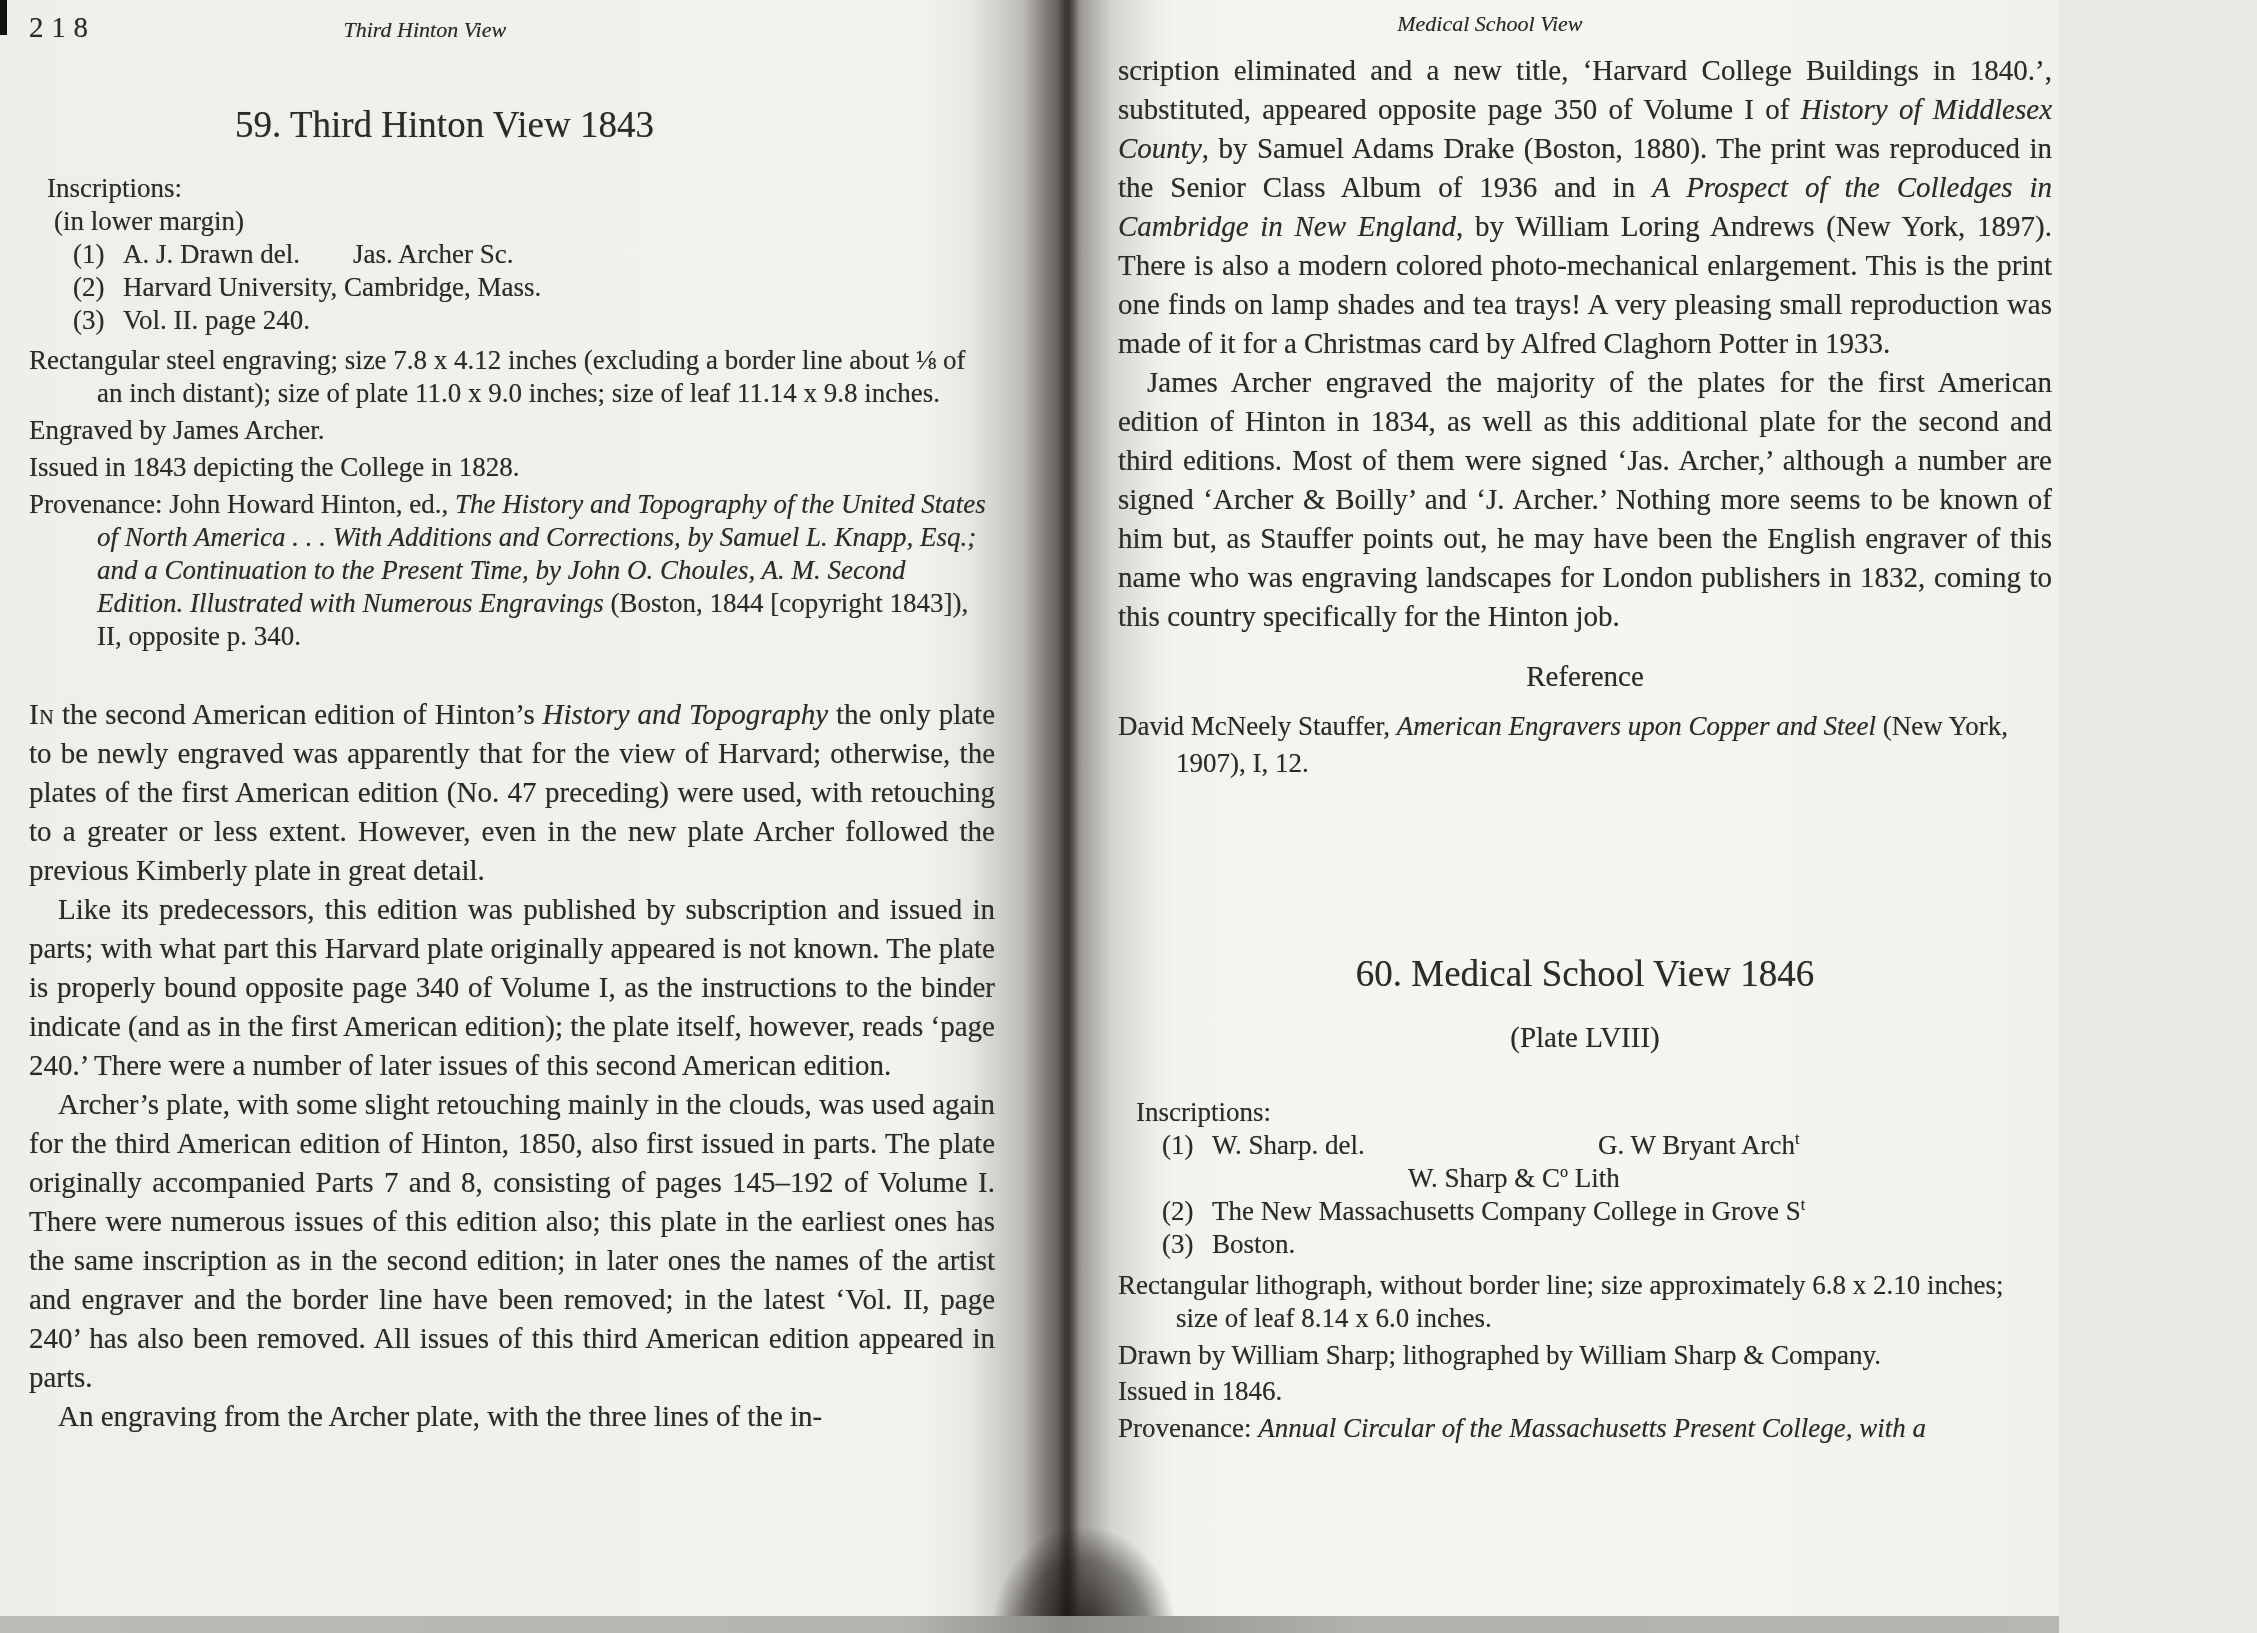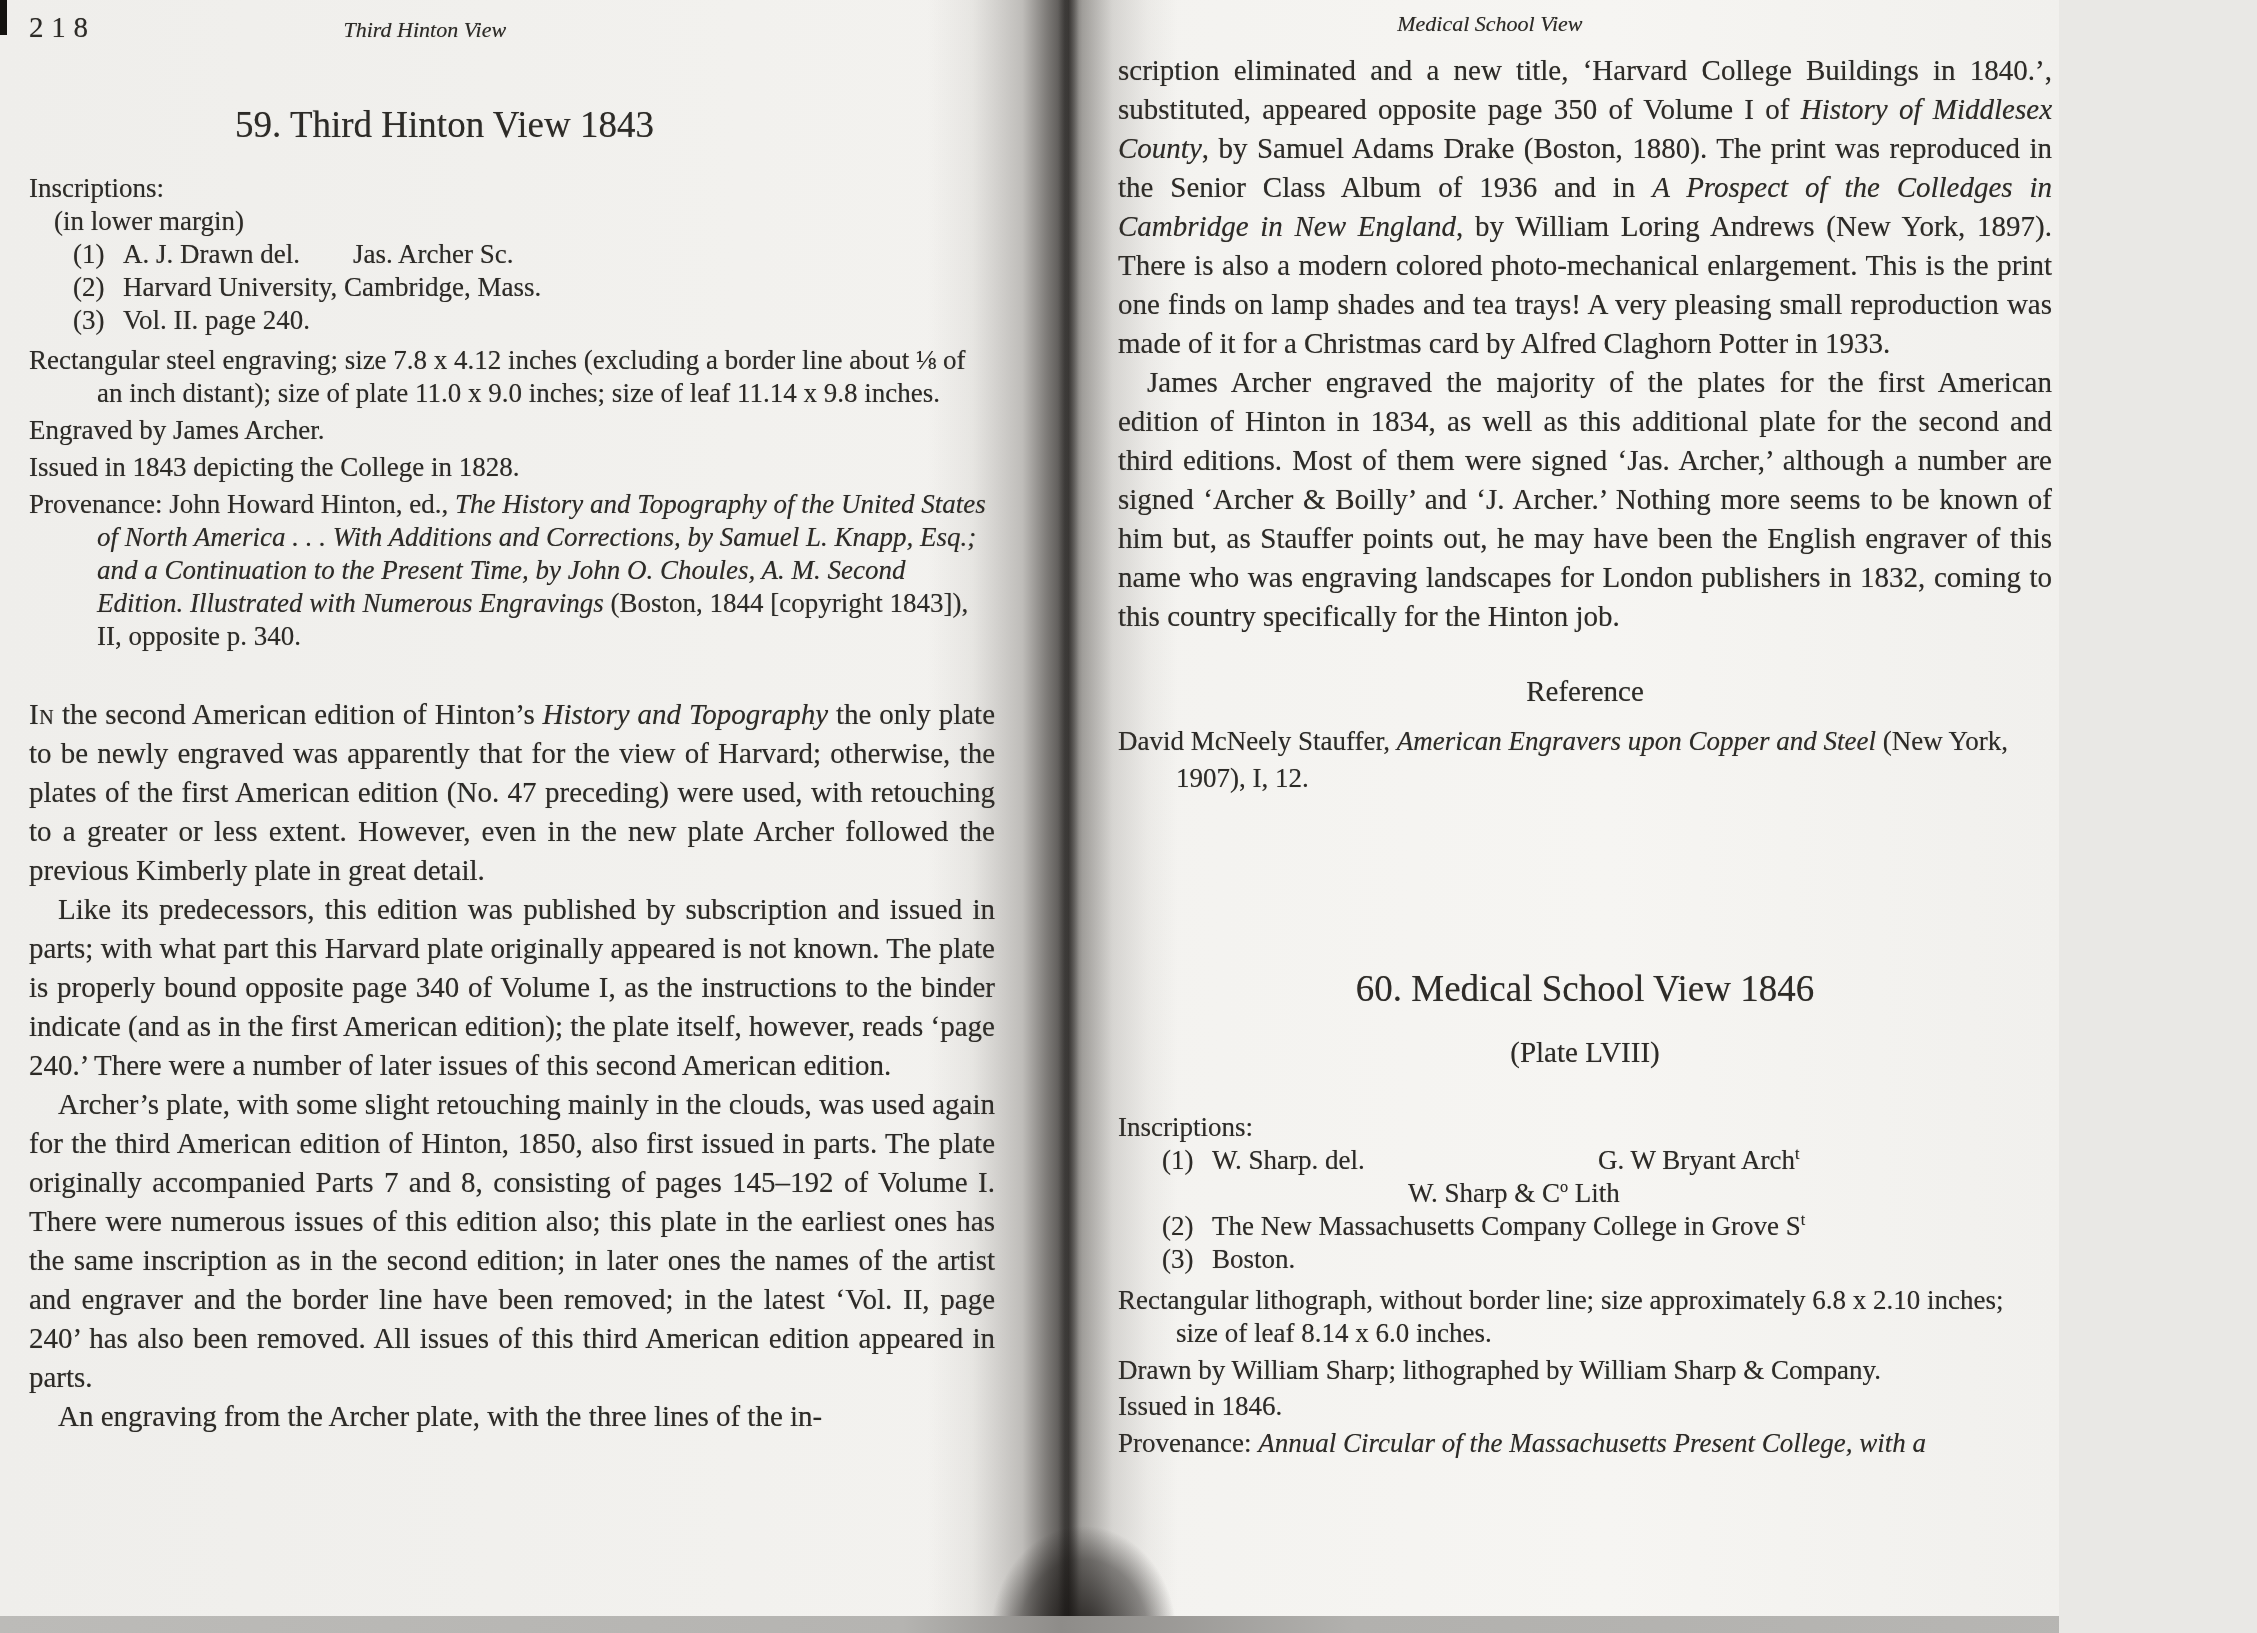--- a/index.html
+++ b/index.html
@@ -30,38 +30,38 @@
   .right-page .page-head .pagenum{padding-right:9.7px;}
 
   .sec-title{
     font-size:37px;font-weight:normal;line-height:44px;
     text-align:center;margin:54px 0 0 0;
   }
   .left-page .sec-title{padding-right:135px;}
   .plate-line{text-align:center;font-size:29px;margin-top:25px;}
 
   .insc{margin-top:25px;font-size:27px;line-height:33px;}
-  .insc-label{margin-left:0;}
+  .insc-label{margin-left:18px;}
   .insc-sub{margin-left:25px;}
   .insc-row{margin-left:44px;}
   .insc-num{display:inline-block;width:50px;}
   .insc-left{display:inline-block;width:230px;}
   .insc-left-wide{display:inline-block;width:386px;}
   .insc-center{margin-left:290px;}
 
   .notes{margin-top:7.7px;font-size:27px;line-height:33px;}
   .note{margin:0 0 3.9px 0;}
   .hang{padding-left:68px;text-indent:-68px;}
   .hang60{padding-left:58px;text-indent:-58px;}
 
   .body-text{margin-top:42px;font-size:29px;line-height:39px;text-align:justify;}
   .par{margin:0;text-indent:29px;}
   .par.noindent{text-indent:0;}
 
-  .ref-head{text-align:center;font-size:29px;margin-top:39px;}
+  .ref-head{text-align:center;font-size:29px;margin-top:24px;}
   .ref-entry{margin-top:15.4px;font-size:27px;line-height:37px;}
 
   .sec60-title{margin-top:170px;}
 
   .seg-i{font-style:italic;}
   .seg-sc{font-variant:small-caps;letter-spacing:0.5px;}
   .seg-sup{vertical-align:super;font-size:0.6em;line-height:0;}
 
   
   .gutter-shadow{

